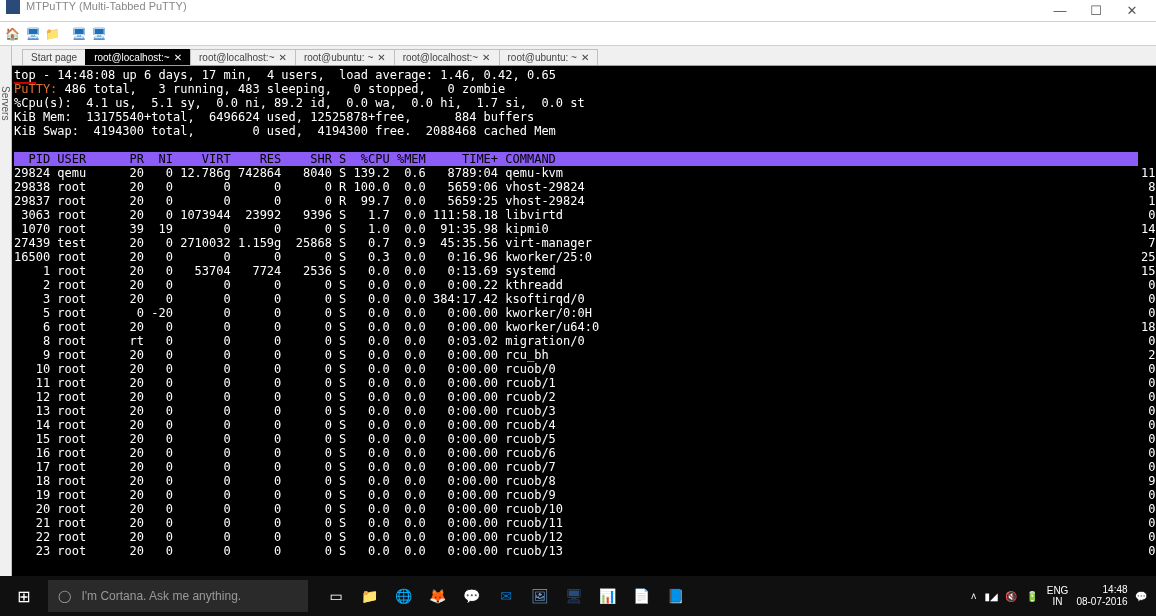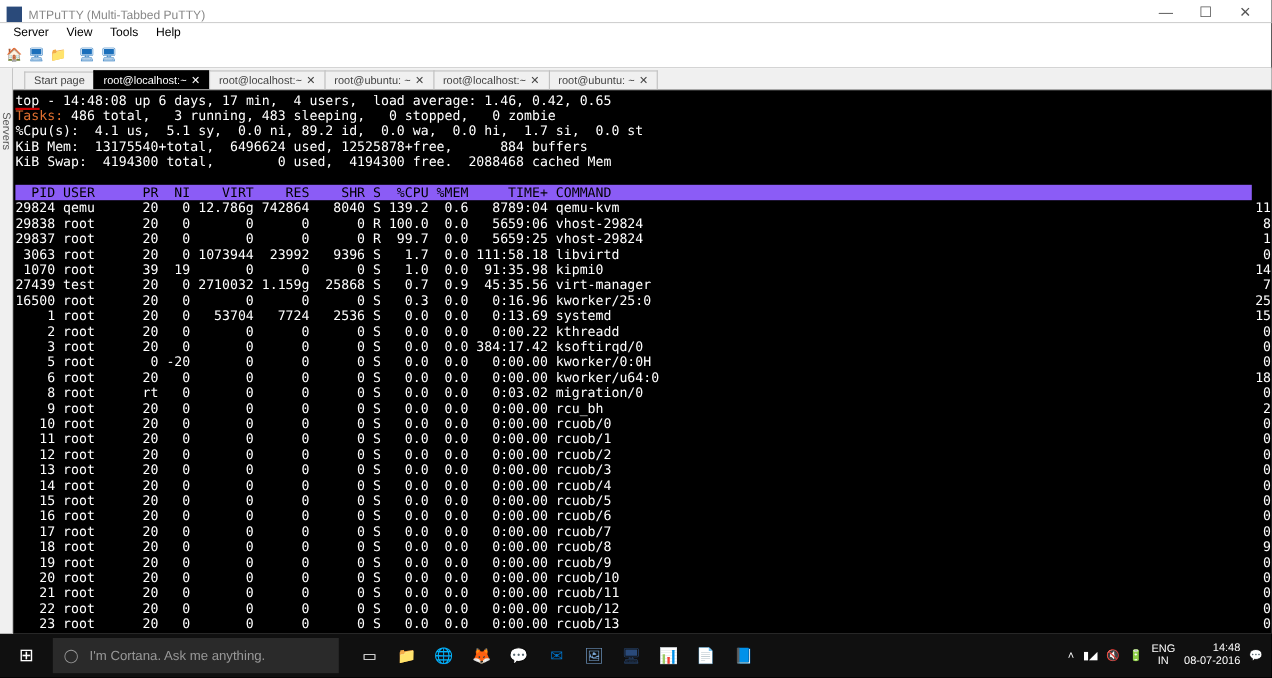--- a/index.html
+++ b/index.html
@@ -1,18 +1,18 @@
 <!DOCTYPE html>
 <html><head>
 <meta charset="utf-8">
 <style>
 * { margin: 0; padding: 0; box-sizing: border-box; }
 body { font-family: "Segoe UI", Tahoma, sans-serif; font-size: 11px; width: 1156px; height: 616px; overflow: hidden; background: #000; }
 .window { width: 1156px; height: 576px; background: #fff; display: flex; flex-direction: column; }
-.titlebar { height: 22px; background: #fff; display: flex; align-items: flex-end; padding: 0 6px; border-bottom: 1px solid #d0d0d0; font-size: 11px; color: #888; }
+.titlebar { height: 22px; background: #fff; display: flex; align-items: flex-start; padding: 0 6px; border-bottom: 1px solid #d0d0d0; font-size: 11px; color: #888; }
 .titlebar-icon { width: 14px; height: 14px; background: #2a4a7a; margin-right: 6px; }
 .titlebar .spacer { flex: 1; }
 .titlebar-btn { width: 36px; height: 20px; display: flex; align-items: center; justify-content: center; color: #555; font-size: 13px; }
 .menubar { height: 20px; display: flex; align-items: center; padding: 0 4px; font-size: 11px; color: #000; }
 .menubar span { padding: 2px 8px; cursor: pointer; }
 .toolbar { height: 24px; display: flex; align-items: center; padding: 0 4px; border-bottom: 1px solid #d0d0d0; gap: 2px; }
 .tb-btn { width: 18px; height: 18px; display: flex; align-items: center; justify-content: center; font-size: 12px; }
 .tb-sep { width: 4px; height: 18px; }
 .main { flex: 1; display: flex; }
 .sidebar-tab { width: 16px; background: #f0f0f0; border-right: 1px solid #c0c0c0; display: flex; align-items: flex-start; justify-content: center; padding-top: 40px; }
@@ -41,26 +41,20 @@
 <div class="window">
   <div class="titlebar">
     <div class="titlebar-icon"></div>
     <span>MTPuTTY (Multi-Tabbed PuTTY)</span>
     <div class="spacer"></div>
     <div class="titlebar-btn">—</div>
     <div class="titlebar-btn">☐</div>
     <div class="titlebar-btn">✕</div>
   </div>
 
-  <div class="menubar">
-    <span>Server</span>
-    <span>View</span>
-    <span>Tools</span>
-    <span>Help</span>
-  </div>
 
   <div class="toolbar">
     <div class="tb-btn">🏠</div>
     <div class="tb-btn" style="color:#1b6fbb">🖥</div>
     <div class="tb-btn" style="color:#d9a22a">📁</div>
     <div class="tb-sep"></div>
     <div class="tb-btn" style="color:#1b6fbb">🖥</div>
     <div class="tb-btn" style="color:#1b6fbb">🖥</div>
   </div>
 
@@ -89,21 +83,21 @@
             <span>root@localhost:~</span>
             <span class="close">✕</span>
           </div>
           <div class="tab">
             <span>root@ubuntu: ~</span>
             <span class="close">✕</span>
           </div>
         </div>
       <div class="terminal">
         <pre id="term-pre"><span class="underline-red">top</span> - 14:48:08 up 6 days, 17 min,  4 users,  load average: 1.46, 0.42, 0.65
-<span class="hl-orange">Tasks:</span> 486 total,   3 running, 483 sleeping,   0 stopped,   0 zombie
+<span class="hl-orange">PuTTY:</span> 486 total,   3 running, 483 sleeping,   0 stopped,   0 zombie
 %Cpu(s):  4.1 us,  5.1 sy,  0.0 ni, 89.2 id,  0.0 wa,  0.0 hi,  1.7 si,  0.0 st
 KiB Mem:  13175540+total,  6496624 used, 12525878+free,      884 buffers
 KiB Swap:  4194300 total,        0 used,  4194300 free.  2088468 cached Mem
 
 <span class="proc-hdr">  PID USER      PR  NI    VIRT    RES    SHR S  %CPU %MEM     TIME+ COMMAND                                                                                  P</span>
 29824 qemu      20   0 12.786g 742864   8040 S 139.2  0.6   8789:04 qemu-kvm                                                                                11
 29838 root      20   0       0      0      0 R 100.0  0.0   5659:06 vhost-29824                                                                              8
 29837 root      20   0       0      0      0 R  99.7  0.0   5659:25 vhost-29824                                                                              1
  3063 root      20   0 1073944  23992   9396 S   1.7  0.0 111:58.18 libvirtd                                                                                 0
  1070 root      39  19       0      0      0 S   1.0  0.0  91:35.98 kipmi0                                                                                  14

